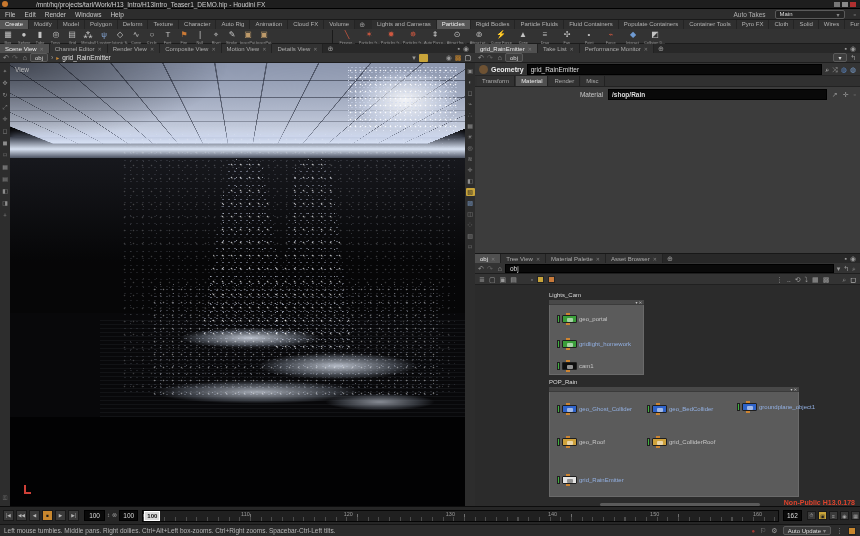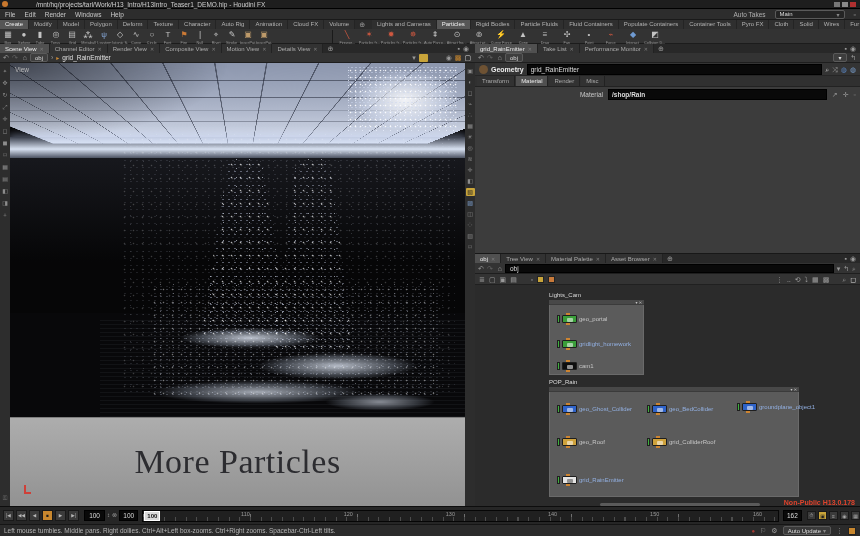--- a/index.html
+++ b/index.html
@@ -363,23 +363,20 @@
 
   <div class="ab dots" style="left:190px;top:95px;width:90px;height:180px;opacity:.75;clip-path:polygon(32% 0,68% 0,100% 100%,0 100%)"></div>
   <div class="ab dots" style="left:262px;top:95px;width:82px;height:195px;opacity:.7;clip-path:polygon(30% 0,70% 0,100% 100%,0 100%)"></div>
   <div class="ab dots" style="left:140px;top:220px;width:290px;height:118px;opacity:.45"></div>
   <div class="ab dots" style="left:110px;top:70px;width:335px;height:262px;opacity:.22"></div>
   <div class="ab" style="left:345px;top:8px;width:100px;height:58px;background:radial-gradient(ellipse at center, rgba(255,255,255,.85), rgba(230,238,255,.35) 55%, transparent 75%)"></div>
   <div class="ab dots" style="left:338px;top:4px;width:110px;height:64px;opacity:.95;background-size:5px 7px,7px 5px,4px 5px"></div>
 
   <span class="ab" style="left:5px;top:3px;font-size:6.5px;color:#b9b9b9">View</span>
 
-  <div class="ab" style="left:0;top:354px;width:455px;height:89px;background:linear-gradient(to bottom,#adadad,#929292);border-top:1px solid #7e7e7e;display:flex;align-items:center;justify-content:center">
-    <span style="font-family:'Liberation Serif',serif;font-size:34px;color:#2c2c30;letter-spacing:.5px">More Particles</span>
-  </div>
 
   <div class="ab" style="left:14px;top:422px;width:7px;height:9px;border-left:2px solid #cf4038;border-bottom:2px solid #cf4038"></div>
 </div>
 
 <div class="ab strip" style="left:465px;top:63px;width:10px;height:443px;gap:3px">
   <span class="g ic" data-g="▣"></span>
   <span class="g ic" data-g="◐"></span>
   <span class="g ic" data-g="◻"></span>
   <span class="g ic" data-g="⌁"></span>
   <span class="g ic" data-g="∴"></span>

